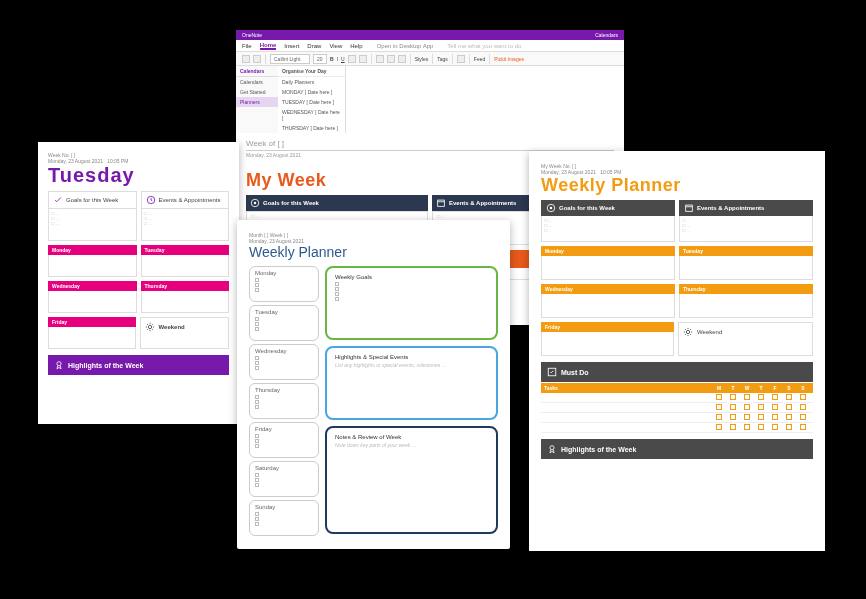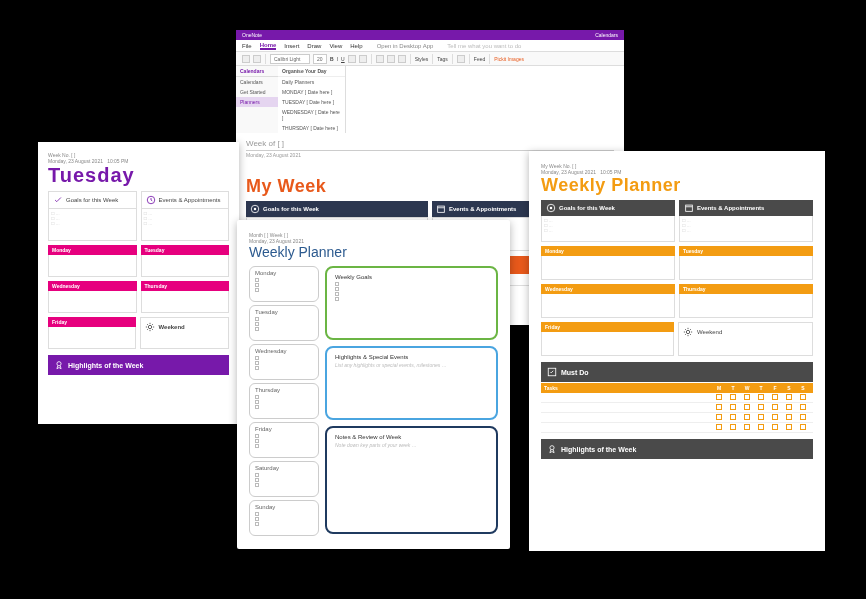--- a/index.html
+++ b/index.html
@@ -17,21 +17,21 @@
 .rib-sep { width: 1px; height: 10px; background: #ddd; margin: 0 1px; }
 .on-body { display: flex; height: calc(100% - 36px); flex-direction: column; }
 .on-side { width: 110px; border-right: 1px solid #ddd; font-size: 5px; display: flex; }
 .on-side-l { width: 42px; background: #f9f9f9; }
 .on-side-r { flex: 1; background: #fff; }
 .on-side-item { padding: 2px 4px; color: #555; }
 .on-side-sel { background: #e5d5f0; color: #7719aa; }
 .on-page { flex: 1; padding: 6px 10px; }
 .on-pagetitle { font-size: 8px; color: #999; border-bottom: 1px solid #ccc; padding-bottom: 2px; }
 .on-date { font-size: 5px; color: #999; margin-top: 1px; }
-.on-h1 { font-family: Impact, sans-serif; color: #e8591b; font-size: 18px; font-weight: bold; margin-top: 18px; letter-spacing: 0.5px; }
+.on-h1 { font-family: Impact, sans-serif; color: #e8591b; font-size: 18px; font-weight: bold; margin-top: 12px; letter-spacing: 0.5px; }
 .on-panels { display: flex; gap: 4px; margin-top: 4px; }
 .on-panel { flex: 1; }
 .on-panel-h { background: #2c3750; color: #fff; font-size: 6px; font-weight: bold; padding: 3px 4px; display: flex; align-items: center; gap: 3px; }
 .on-panel-b { border: 1px solid #ddd; height: 34px; padding: 2px 4px; font-size: 5px; color: #aaa; }
 .on-must { background: #e8591b; color: #fff; font-size: 7px; font-weight: bold; padding: 4px 6px; margin-top: 5px; display: flex; align-items: center; gap: 4px; }
 .on-task-h { display: flex; font-size: 5px; font-weight: bold; color: #444; margin-top: 3px; border-bottom: 1px solid #ddd; padding: 1px 0; }
 .on-task-h > :first-child { flex: 1; }
 .on-task-h > span:not(:first-child) { width: 12px; text-align: center; }
 
 

